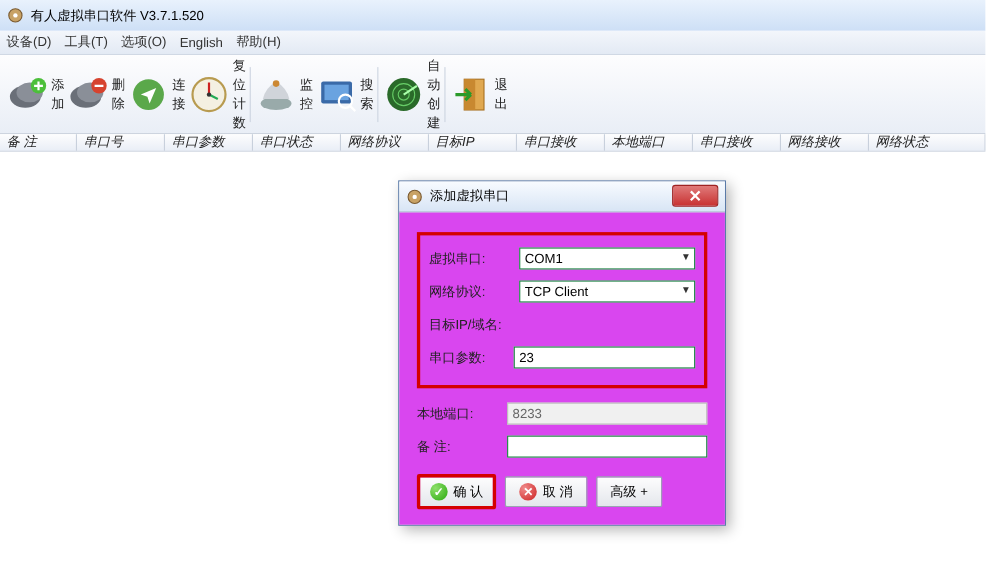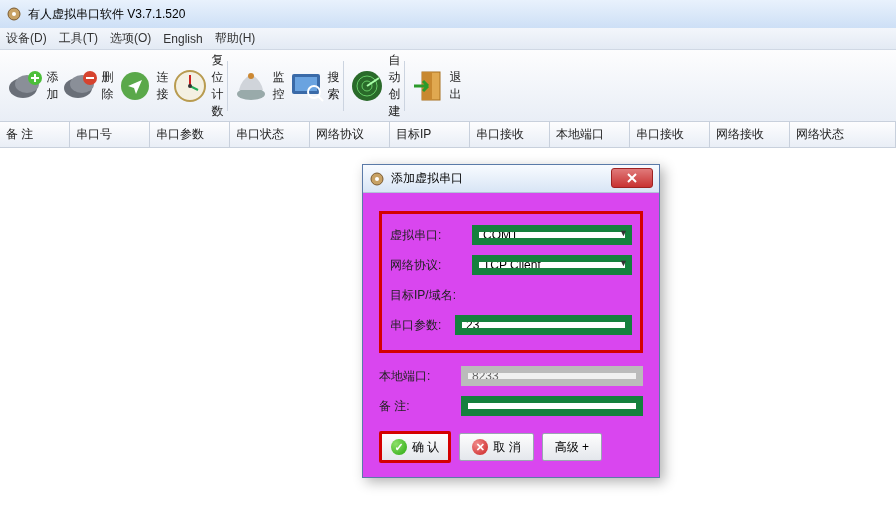--- a/index.html
+++ b/index.html
@@ -16,38 +16,38 @@
 
   
   .toolbar { height: 72px; background: linear-gradient(to bottom, #fdfdfe, #e9eef6); border-bottom: 1px solid #c8d0dc; display: flex; align-items: center; padding: 2px 4px; }
   .tool-btn { width: 55px; height: 66px; display: flex; flex-direction: row; align-items: center; justify-content: center; gap: 2px; cursor: pointer; border: 1px solid transparent; border-radius: 3px; }
   .tool-icon { width: 40px; height: 40px; display: flex; align-items: center; justify-content: center; }
   .tool-label { font-size: 12px; color: #222; }
   .tool-sep { width: 6px; height: 60px; display:flex; align-items:center; justify-content:center; }
   .tool-sep::before { content:""; width:1px; height:50px; background:#ccd4e0; }
 
   
-  .colheaders { height: 26px; background: linear-gradient(to bottom, #fdfdfe, #e9eef6); border-bottom: 1px solid #c8d0dc; display: flex; }
+  .colheaders { height: 16px; background: linear-gradient(to bottom, #fdfdfe, #e9eef6); border-bottom: 1px solid #c8d0dc; display: flex; font-style: italic; }
   .colh { border-right: 1px solid #c8d0dc; padding: 2px 6px; font-size: 12px; color: #222; display:flex; align-items:center; }
 
   
   .content { flex:1; background:#fff; height: calc(519px - 28px - 22px - 72px - 20px); }
 
   
   .dialog { position: absolute; top: 164px; left: 362px; width: 298px; background: #f0f0f0; border: 1px solid #5a7aa8; box-shadow: 4px 4px 12px rgba(0,0,0,0.3); }
   .dlg-title { height: 28px; background: linear-gradient(to bottom, #f8fbff, #d8e5f5); display: flex; align-items: center; padding: 0 6px; border-bottom: 1px solid #b3c3d8; position: relative; }
   .dlg-title .dlg-icon { width:16px; height:16px; margin-right:6px; }
   .dlg-title .dlg-text { font-size: 12px; }
   .dlg-close { position:absolute; right:6px; top:3px; width:42px; height:20px; background: linear-gradient(to bottom, #e07a7a, #c83232); border:1px solid #9e2222; border-radius: 3px; display:flex; align-items:center; justify-content:center; color:#fff; font-weight:bold; cursor:pointer; }
 
   .dlg-body { padding: 18px 16px 14px 16px; background:#d946ef; }
   .redbox { border: 3px solid #d40000; padding: 6px 8px 10px 8px; margin-bottom: 8px; }
   .form-row { display:flex; align-items:center; height: 30px; gap: 6px; }
   .form-label { width: 76px; font-size: 12px; color:#222; }
-  .form-select, .form-input { flex:1; height: 20px; font-size:12px; padding: 0 4px; border:7px solid #15803d; background:#fff; }
+  .form-select, .form-input { flex:1; height: 20px; font-size:12px; padding: 0 4px; border:1px solid #15803d; background:#fff; }
   .form-input[readonly] { background:#f0f0f0; color:#666; border-color:#bbb; }
   .form-select { appearance:none; background: #fff; position:relative; }
   .select-wrap { flex:1; position:relative; }
   .select-wrap::after { content:"▼"; position:absolute; right:4px; top:3px; font-size:9px; color:#333; pointer-events:none; }
   .select-wrap .form-select { width:100%; padding-right:16px; }
 
   .dlg-buttons { display:flex; gap:8px; margin-top:10px; align-items:center; }
   .btn { height: 28px; padding: 0 12px; background: linear-gradient(to bottom,#fdfdfd,#e4e7ec); border:1px solid #9aa5b2; border-radius:2px; display:flex; align-items:center; gap:5px; cursor:pointer; font-size:12px; }
   .btn.redframe { border: 3px solid #d40000; padding: 0 9px; height:32px; }
   .btn .bicon { width:16px; height:16px; display:flex; align-items:center; justify-content:center; }

